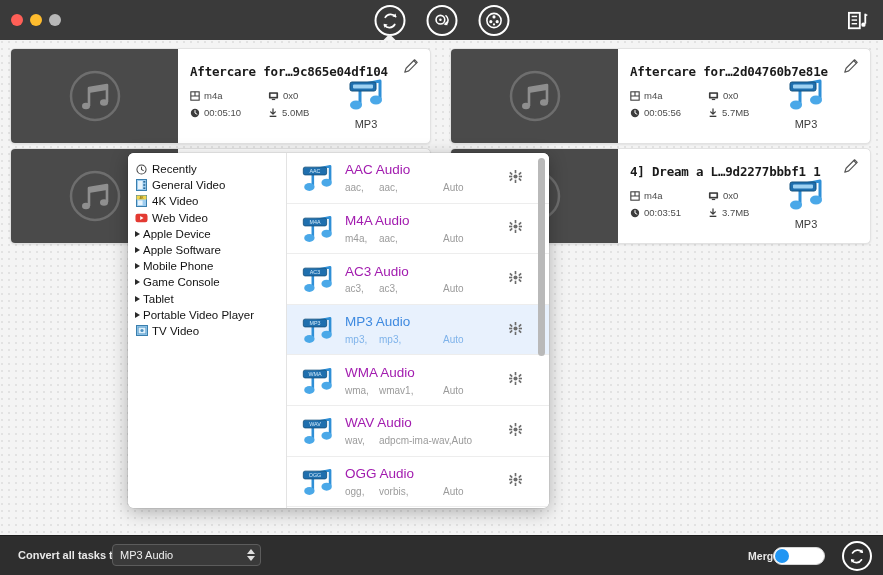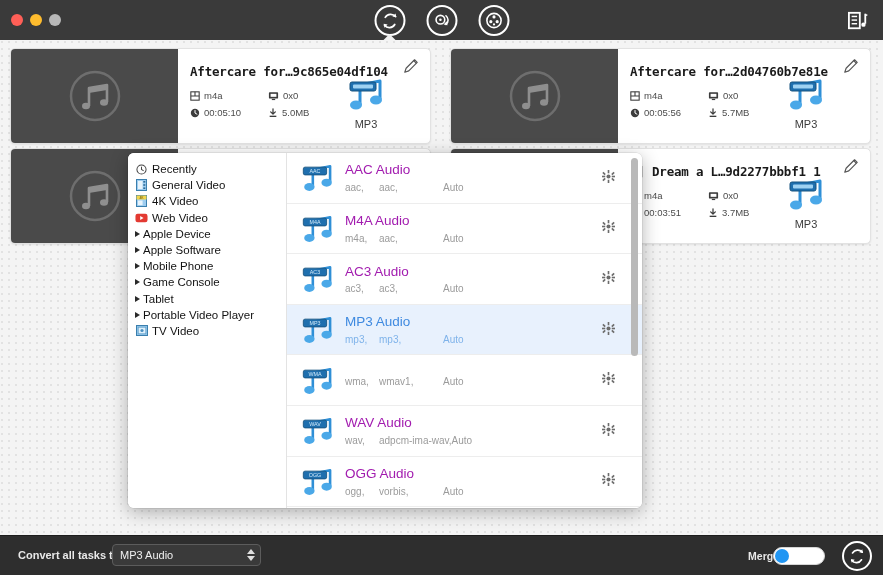--- a/index.html
+++ b/index.html
@@ -101,21 +101,21 @@
   }
   .fmt-badge .lbl {
     font-size: 11px; color: #3c3c3c; margin-top: 1px;
     font-family: "Liberation Sans", sans-serif;
   }
   .pencil { position: absolute; right: 11px; top: 9px; }
 
   
   .popover {
     position: absolute; left: 128px; top: 113px;
-    width: 514px; height: 355px;
+    width: 421px; height: 355px;
     background: #ffffff;
     border-radius: 6px;
     box-shadow: 0 4px 18px rgba(0,0,0,0.30), 0 0 0 0.5px rgba(0,0,0,0.12);
     display: flex;
     overflow: hidden;
   }
   .pop-side {
     width: 159px; background: #ffffff;
     border-right: 1px solid #e3e3e3;
     padding-top: 8px;
@@ -719,20 +719,21 @@
           <div class="fmt-ico">
             <svg width="38" height="33" viewBox="0 0 44 38">
                 <path d="M16 30 L16 10 L36 6 L36 24" fill="none" stroke="#2f8fd6" stroke-width="3" stroke-linejoin="round"></path>
                 <ellipse cx="12" cy="30" rx="6" ry="4.6" fill="#4aa8e8"></ellipse>
                 <ellipse cx="32" cy="25" rx="6" ry="4.6" fill="#4aa8e8"></ellipse>
                 <rect x="5" y="7" width="27" height="9" rx="2" fill="#1f6fae" stroke="#17537f"></rect>
                 <text x="18.5" y="14" font-size="6.2" text-anchor="middle" fill="#cfe9fa" font-family="sans-serif">WMA</text>
               </svg>
           </div>
           <div class="fmt-txt">
+            <div class="fmt-name">WMA Audio</div>
             <div class="fmt-sub">
               <span>wma,</span>
               <span>wmav1,</span>
               <span>Auto</span>
             </div>
           </div>
           <div class="gear">
             <svg width="13" height="13" viewBox="0 0 16 16">
                 <g fill="#6c6c6c">
                   <circle cx="8" cy="8" r="2.5"></circle>

